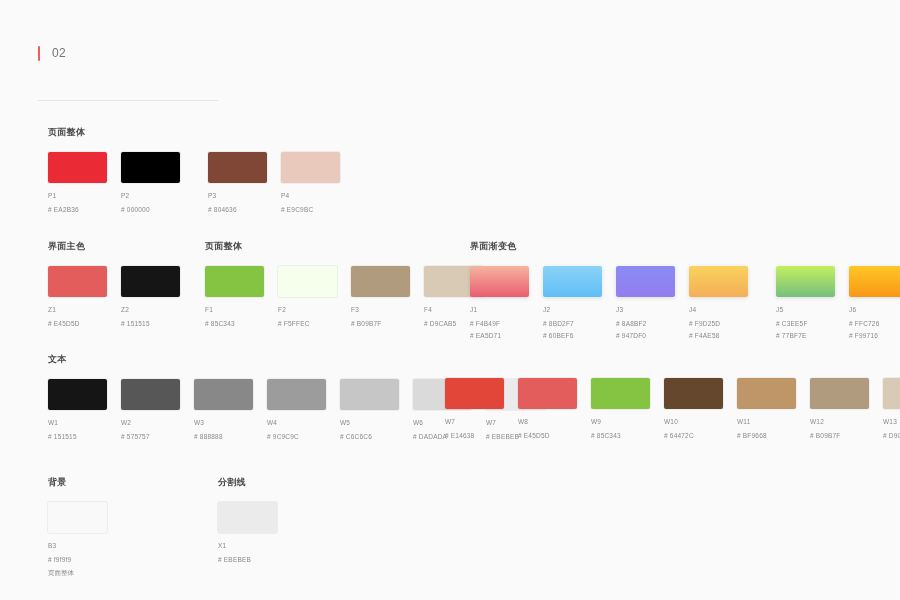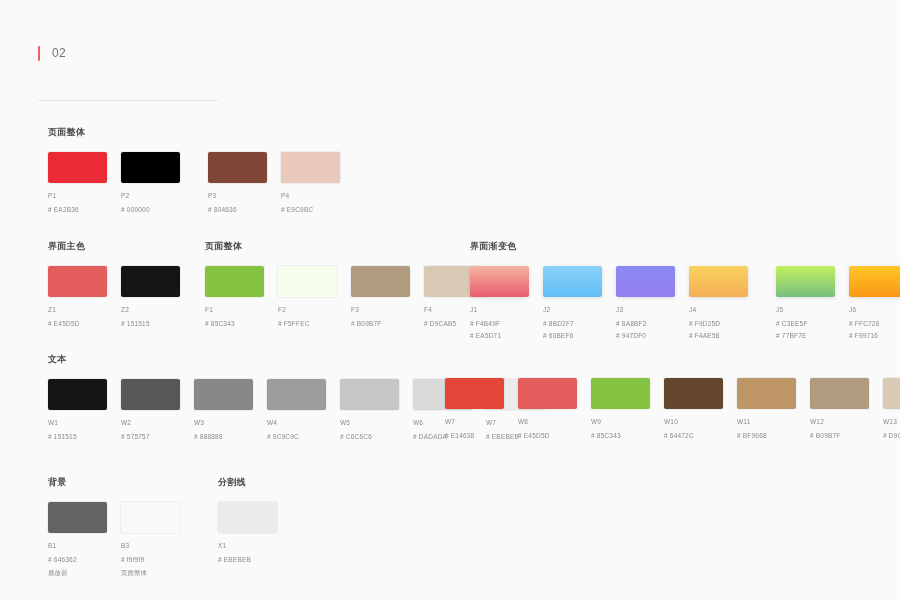--- a/index.html
+++ b/index.html
@@ -330,26 +330,20 @@
           <div class="swatch-box" style="background: rgb(217, 202, 181); box-shadow: rgba(0, 0, 0, 0.05) 0px 0px 0px 1px;"></div>
           <div class="swatch-code">W13</div>
           <div class="swatch-hex"># D9CAB5</div>
         </div>
       </div>
     </div>
     <div class="group" id="group-bg">
       <div class="group-title">背景</div>
       <div class="swatch-row">
         <div class="swatch-cell">
-          <div class="swatch-box" style="background: rgb(100, 99, 98); box-shadow: rgba(0, 0, 0, 0.05) 0px 0px 0px 1px;"></div>
-          <div class="swatch-code">B1</div>
-          <div class="swatch-hex"># 646362</div>
-          <div class="swatch-note">播放器</div>
-        </div>
-        <div class="swatch-cell">
           <div class="swatch-box" style="background: rgb(249, 249, 249); box-shadow: rgba(0, 0, 0, 0.05) 0px 0px 0px 1px;"></div>
           <div class="swatch-code">B3</div>
           <div class="swatch-hex"># f9f9f9</div>
           <div class="swatch-note">页面整体</div>
         </div>
       </div>
     </div>
     <div class="group" id="group-divider">
       <div class="group-title">分割线</div>
       <div class="swatch-row">

